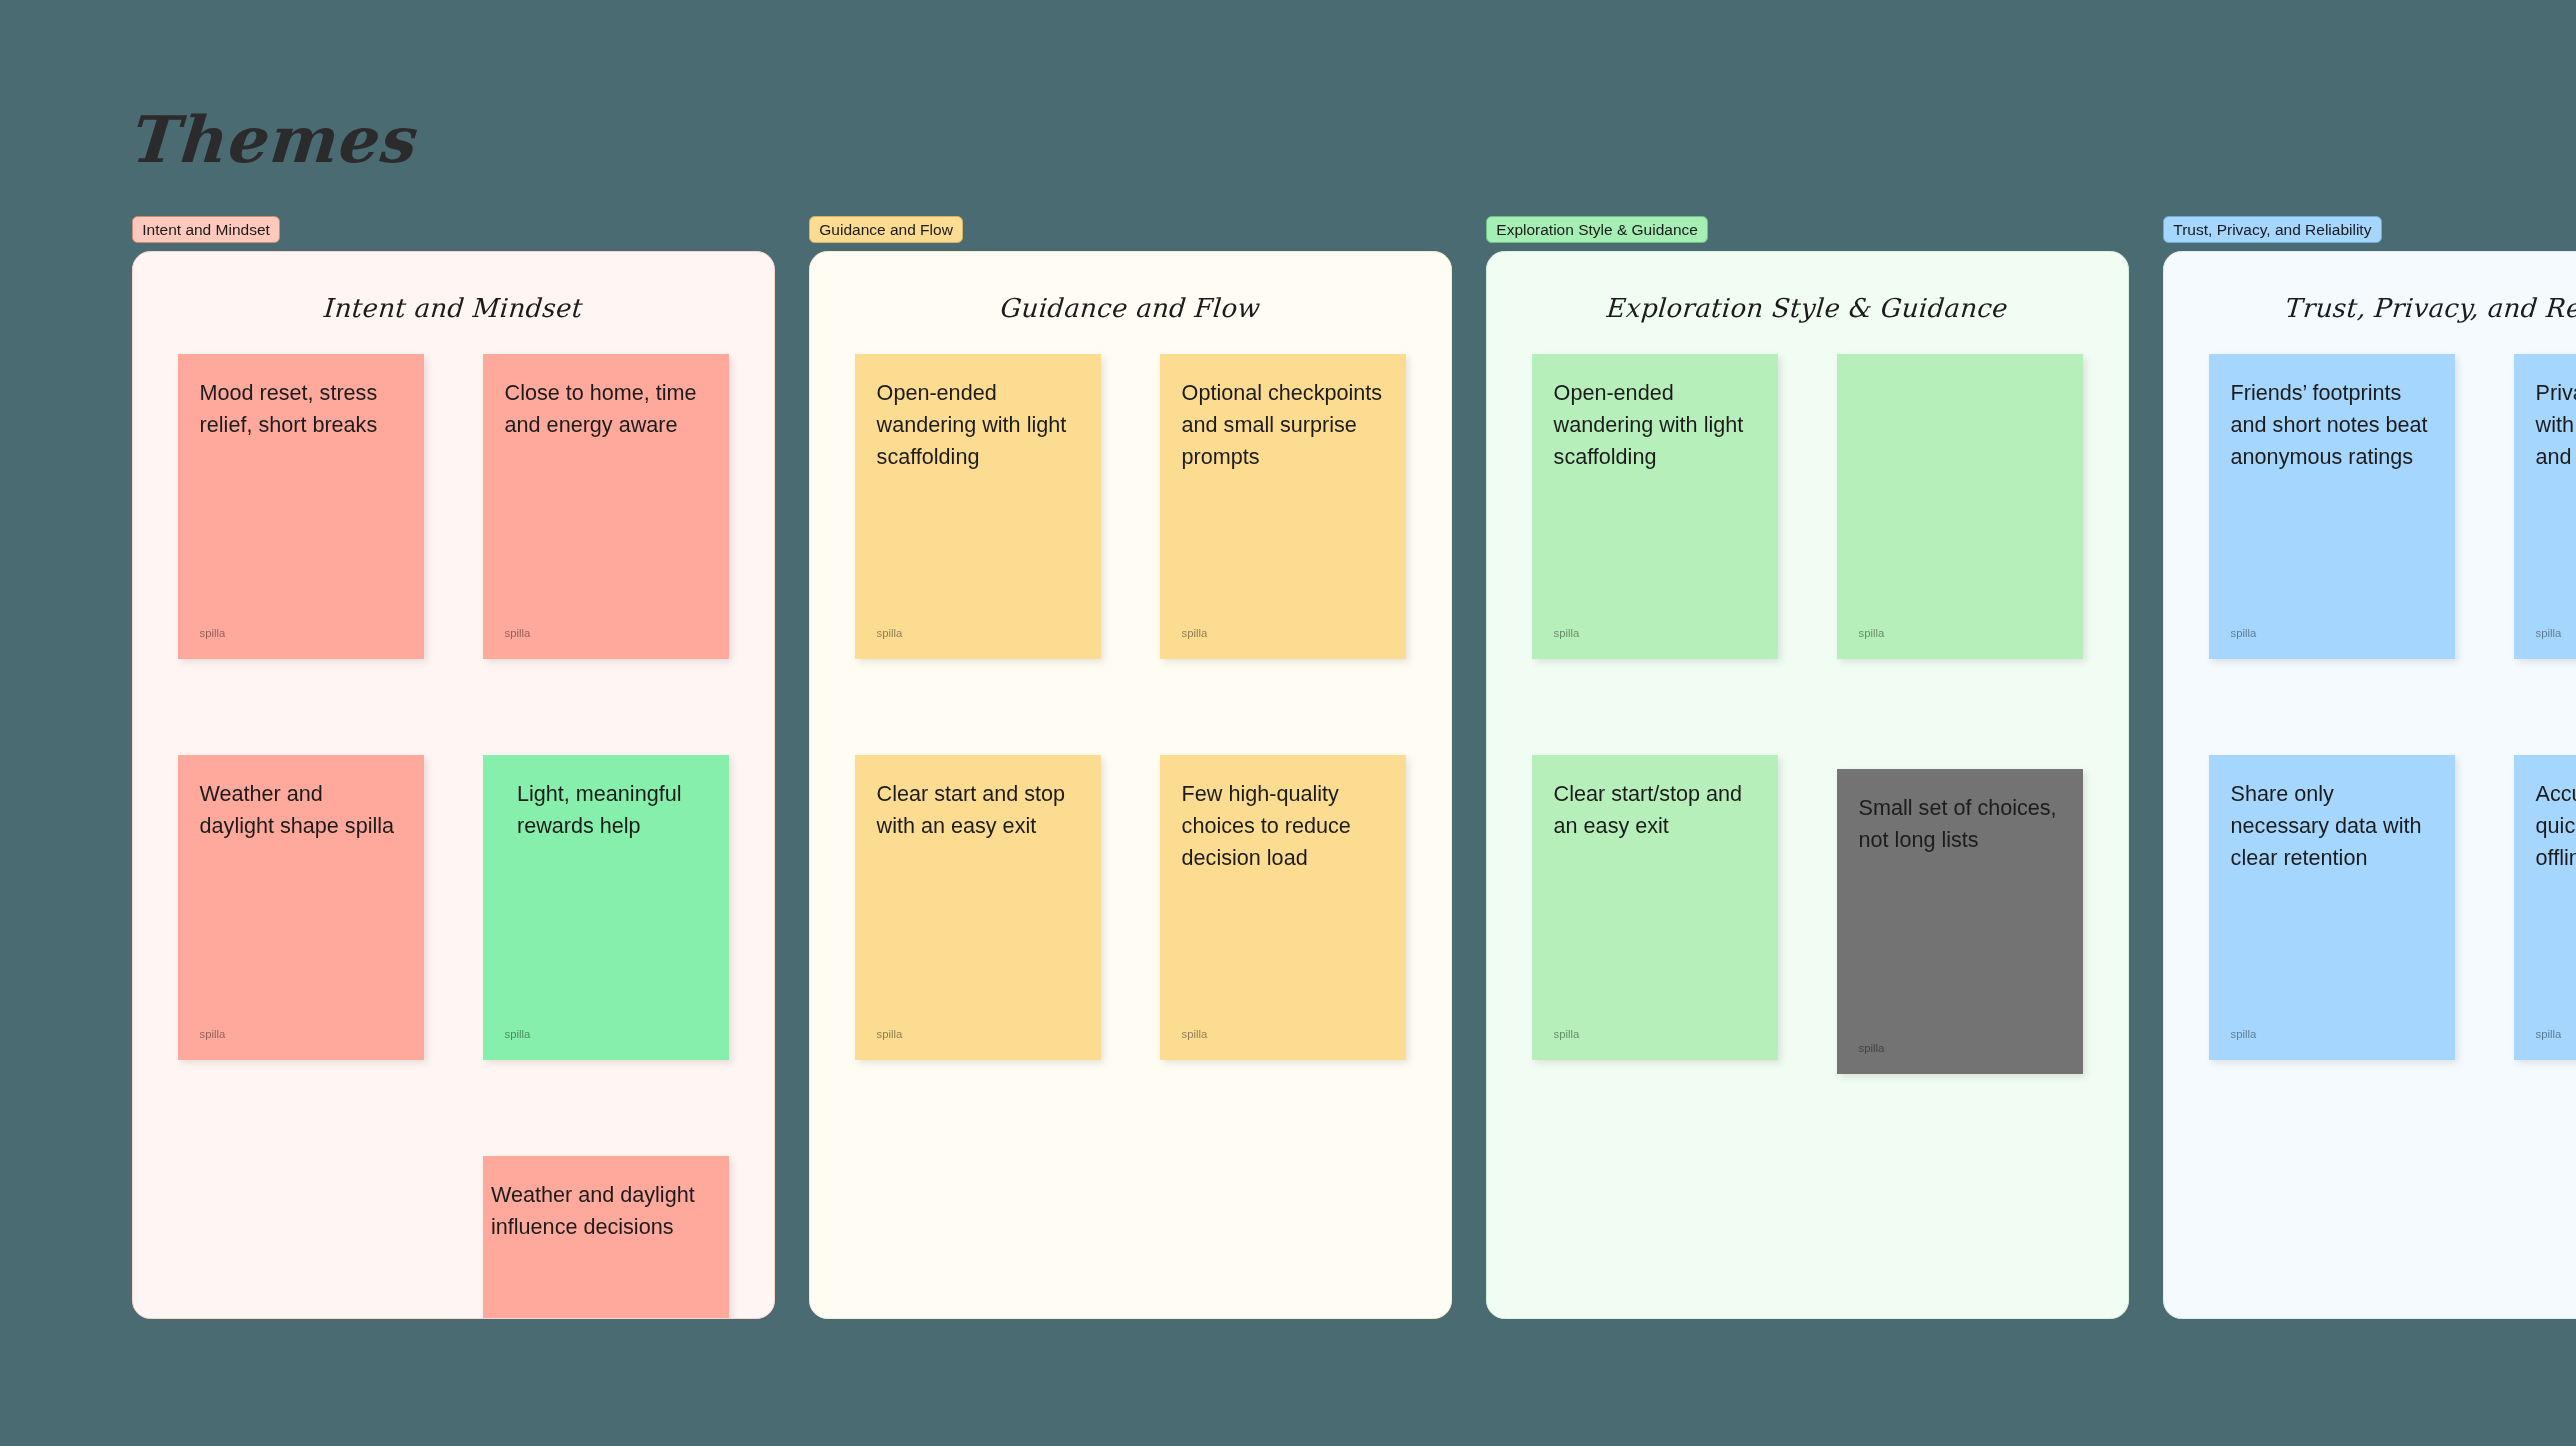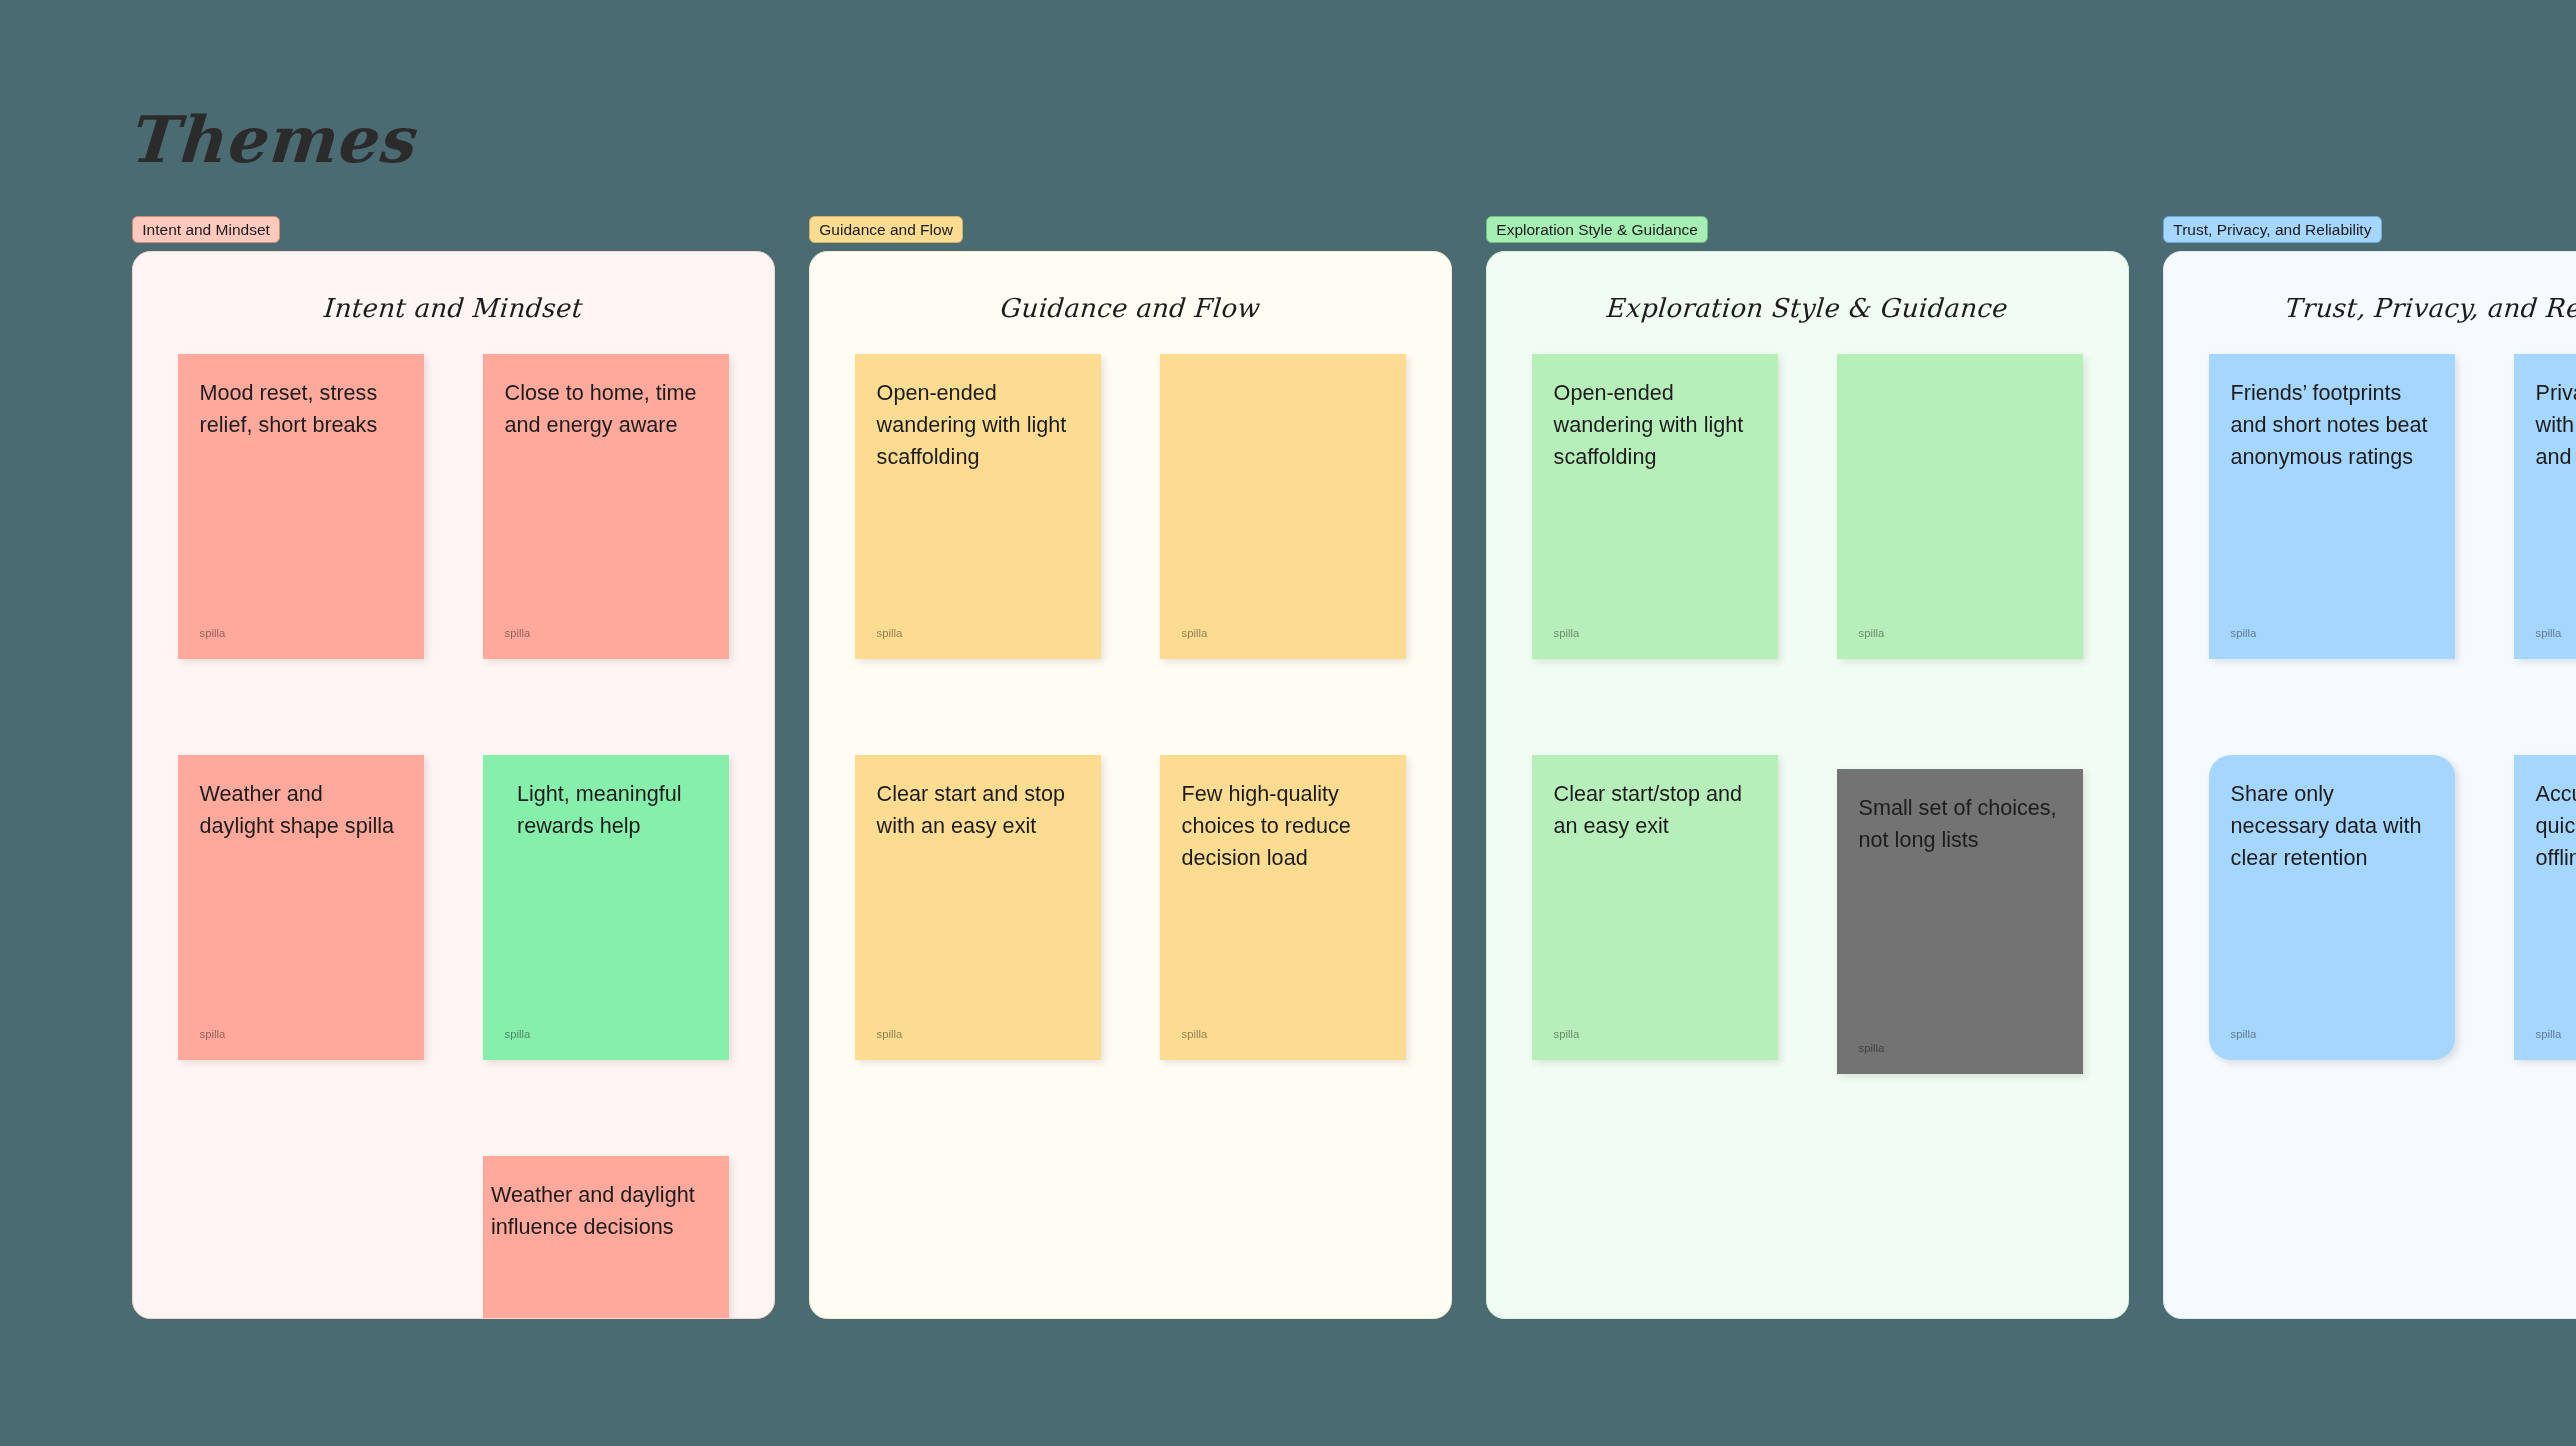--- a/index.html
+++ b/index.html
@@ -166,20 +166,21 @@
     <div class="column">
       <div class="column-tab" style="background: rgb(251, 220, 145); border: 1px solid rgb(216, 178, 100);">Guidance and Flow</div>
       <div class="column-panel" style="background: rgb(255, 253, 243); border: 1px solid rgb(247, 236, 207);">
         <div class="column-heading">Guidance and Flow</div>
         <div class="sticky-grid">
           <div class="sticky" style="background: rgb(251, 220, 145);">
             <div class="sticky-text">Open-ended wandering with light scaffolding</div>
             <div class="sticky-author">spilla</div>
           </div>
           <div class="sticky" style="background: rgb(251, 220, 145);">
+            <div class="sticky-text">Optional checkpoints and small surprise prompts</div>
             <div class="sticky-author">spilla</div>
           </div>
           <div class="sticky" style="background: rgb(251, 220, 145);">
             <div class="sticky-text">Clear start and stop with an easy exit</div>
             <div class="sticky-author">spilla</div>
           </div>
           <div class="sticky" style="background: rgb(251, 220, 145);">
             <div class="sticky-text">Few high-quality choices to reduce decision load</div>
             <div class="sticky-author">spilla</div>
           </div>
@@ -215,21 +216,21 @@
         <div class="column-heading">Trust, Privacy, and Reliability</div>
         <div class="sticky-grid">
           <div class="sticky" style="background: rgb(165, 214, 253);">
             <div class="sticky-text">Friends’ footprints and short notes beat anonymous ratings</div>
             <div class="sticky-author">spilla</div>
           </div>
           <div class="sticky" style="background: rgb(165, 214, 253);">
             <div class="sticky-text">Private by default with granular sharing and consent</div>
             <div class="sticky-author">spilla</div>
           </div>
-          <div class="sticky" style="background: rgb(165, 214, 253); border-radius: 22px;">
+          <div class="sticky" style="background: rgb(165, 214, 253);">
             <div class="sticky-text">Share only necessary data with clear retention</div>
             <div class="sticky-author">spilla</div>
           </div>
           <div class="sticky" style="background: rgb(165, 214, 253);">
             <div class="sticky-text">Accuracy checks, quick report and fix, offline maps</div>
             <div class="sticky-author">spilla</div>
           </div>
         </div>
       </div>
     </div>

